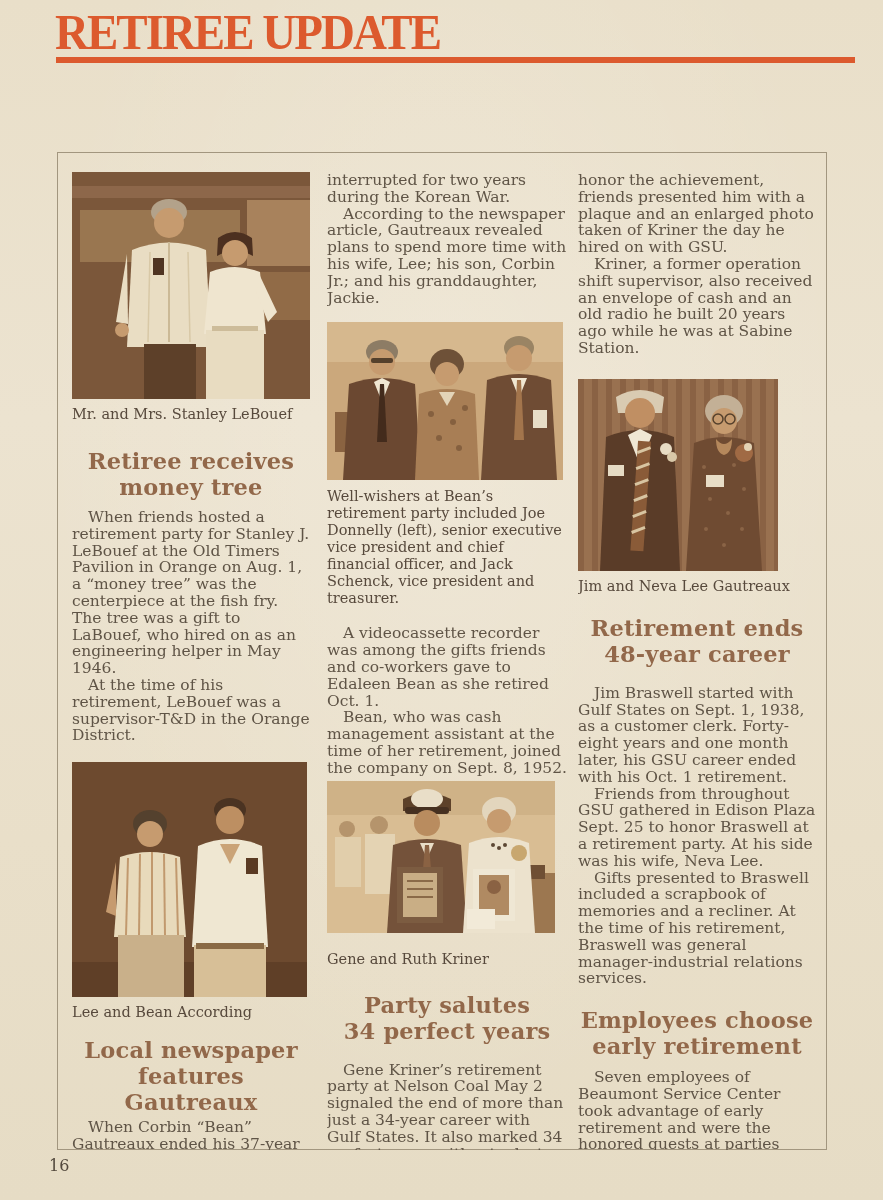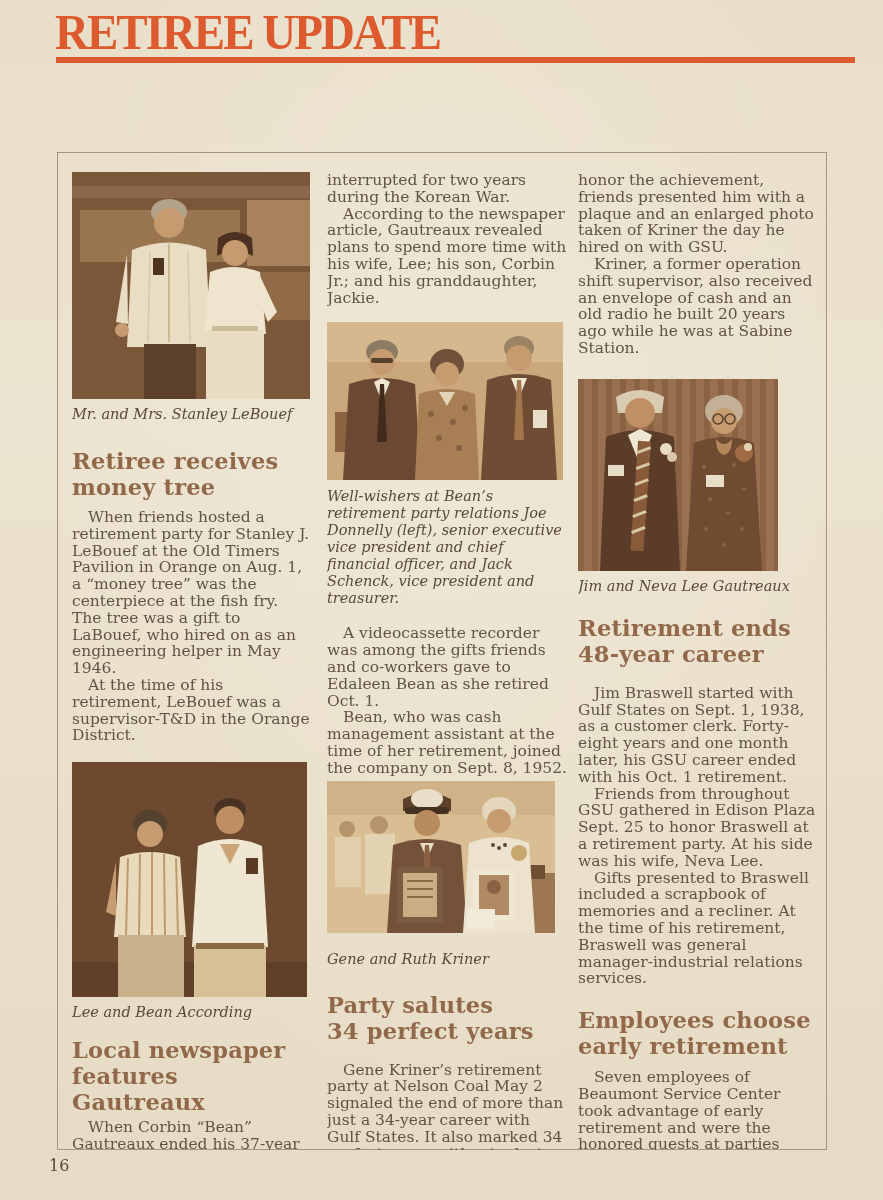--- a/index.html
+++ b/index.html
@@ -30,23 +30,23 @@
   }
   .col { position:absolute; top:152px; height:998px; overflow:hidden; padding-top:20px; }
   .col1 { left:72px;  width:238px; }
   .col2 { left:327px; width:240px; }
   .col3 { left:578px; width:238px; }
 
   .body-text { font-size:15.5px; line-height:16.8px; color:#5f5446; text-indent:16px; }
   .no-indent { text-indent:0; }
   .headline {
     font-weight:bold; font-size:22.5px; line-height:26px;
-    color:#92684a; white-space:pre-line; letter-spacing:0.2px;
-  }
-  .caption { font-style:italic; font-size:14.5px; line-height:17px; color:#57493c; }
+    color:#92684a; white-space:pre-line; letter-spacing:0.2px;text-align:center;
+  }
+  .caption { font-size:14.5px; line-height:17px; color:#57493c; }
 
   .photo {
     position:relative; overflow:hidden;
     box-shadow: inset 0 0 14px rgba(92,60,28,0.35);
     background:#a87f58;
   }
   .photo svg { display:block; width:100%; height:100%; }
   .ph1 { width:238px; height:227px; }
   .ph2 { width:235px; height:235px; }
   .ph3 { width:236px; height:158px; }
@@ -163,21 +163,21 @@
       <circle cx="132" cy="126" r="3" fill="#85603f"></circle>
       <path d="M112,70 L120,84 L128,70 Z" fill="#e3d4b8"></path>
       <ellipse cx="192" cy="26" rx="15" ry="12" fill="#9a8464"></ellipse>
       <circle cx="192" cy="36" r="13" fill="#c69b6f"></circle>
       <path d="M160,58 Q192,46 224,58 L230,158 L154,158 Z" fill="#6f4c34"></path>
       <path d="M184,56 L192,76 L200,56 Z" fill="#f0e7d2"></path>
       <path d="M190,58 L194,58 L197,118 L187,118 Z" fill="#a3754c"></path>
       <rect x="206" y="88" width="14" height="18" fill="#e8ddc6"></rect>
     </svg>
   </div>
-  <div class="caption mt8">Well-wishers at Bean’s retirement party relations Joe Donnelly (left), senior executive vice president and chief financial officer, and Jack Schenck, vice president and treasurer.</div>
+  <div class="caption mt8">Well-wishers at Bean’s retirement party included Joe Donnelly (left), senior executive vice president and chief financial officer, and Jack Schenck, vice president and treasurer.</div>
 
   <p class="body-text mt6">A videocassette recorder was among the gifts friends and co-workers gave to Edaleen Bean as she retired Oct. 1.</p>
   <p class="body-text">Bean, who was cash management assistant at the time of her retirement, joined the company on Sept. 8, 1952.</p>
 
   <div class="photo ph4 mt4">
     <svg viewBox="0 0 228 152">
       <rect width="228" height="152" fill="#d9bd93"></rect>
       <rect width="228" height="34" fill="#cfb287"></rect>
       <circle cx="20" cy="48" r="8" fill="#b5946c"></circle>
         <rect x="8" y="56" width="26" height="50" fill="#e2d2b2" opacity="0.8"></rect>

